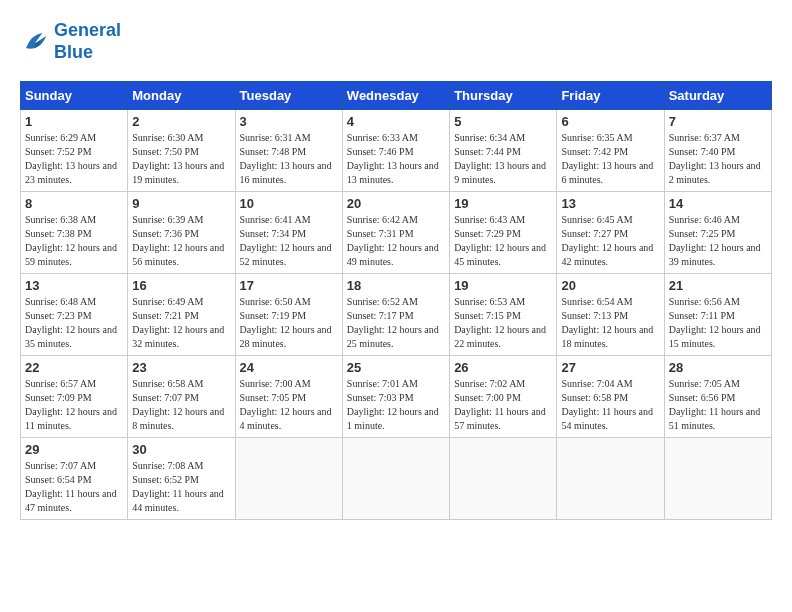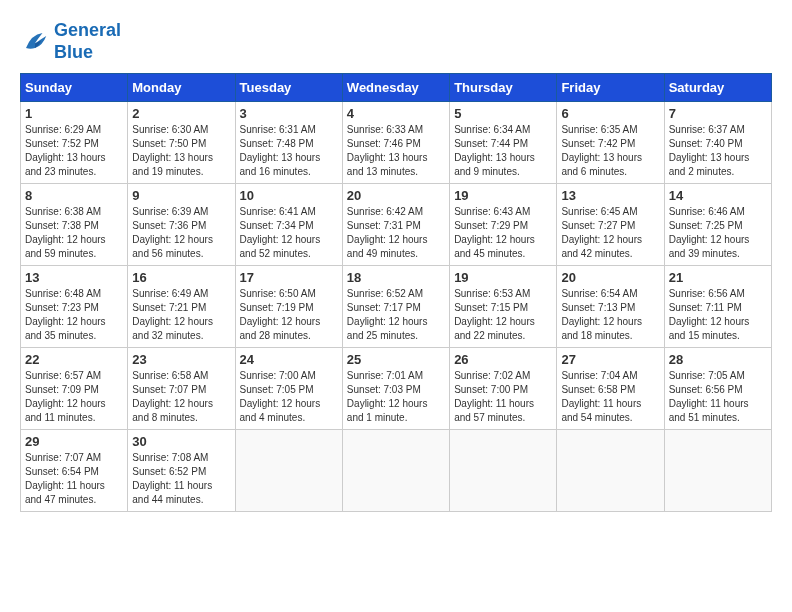--- a/index.html
+++ b/index.html
@@ -7,21 +7,21 @@
       font-family: Arial, sans-serif;
       background: #fff;
       width: 792px;
       min-height: 612px;
       padding: 20px;
     }
     .header {
       display: flex;
       justify-content: space-between;
       align-items: flex-start;
-      margin-bottom: 10px;
+      margin-bottom: 18px;
     }
     .logo {
       display: flex;
       align-items: center;
       gap: 4px;
     }
     .logo-text {
       font-size: 18px;
       color: #333;
       line-height: 1.2;
@@ -74,20 +74,21 @@
     .day-num {
       font-size: 13px;
       font-weight: bold;
       display: block;
       margin-bottom: 2px;
     }
     .day-info {
       font-size: 10px;
       line-height: 1.4;
       color: #333;
+      font-family: Liberation Serif, serif;
     }
   </style>
 </head>
 <body>
 
 <div class="header">
   <div class="logo">
     <svg class="logo-bird" viewBox="0 0 40 40">
       <path d="M8 28 Q15 10 30 8 Q22 18 20 22 Q28 16 35 12 Q30 25 20 28 Q14 30 8 28Z" fill="#2672b8"></path>
       <path d="M20 22 Q24 20 28 18 Q26 24 20 28Z" fill="#1a5a9e"></path>

